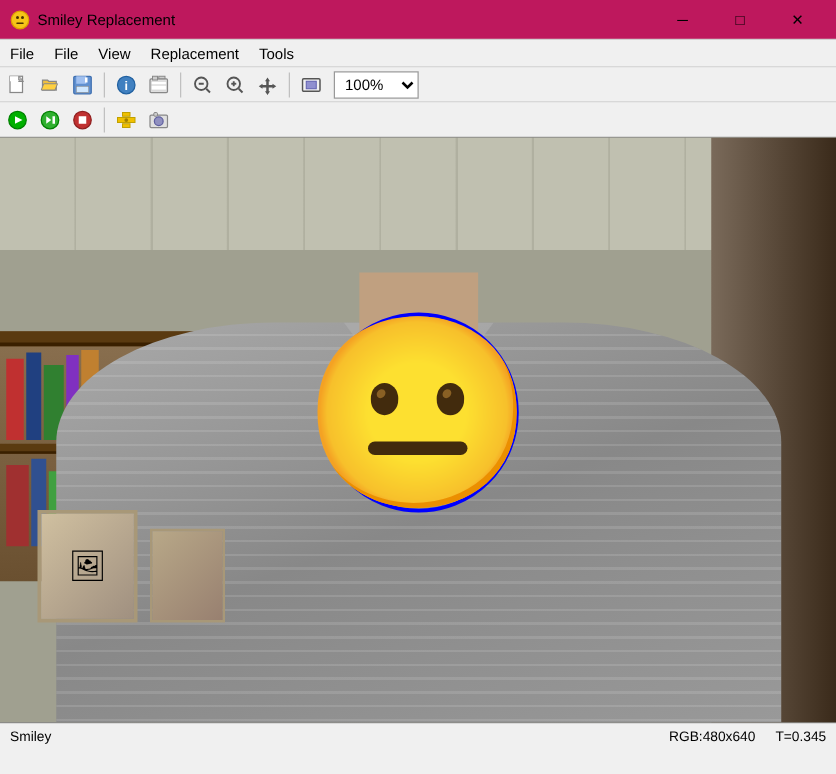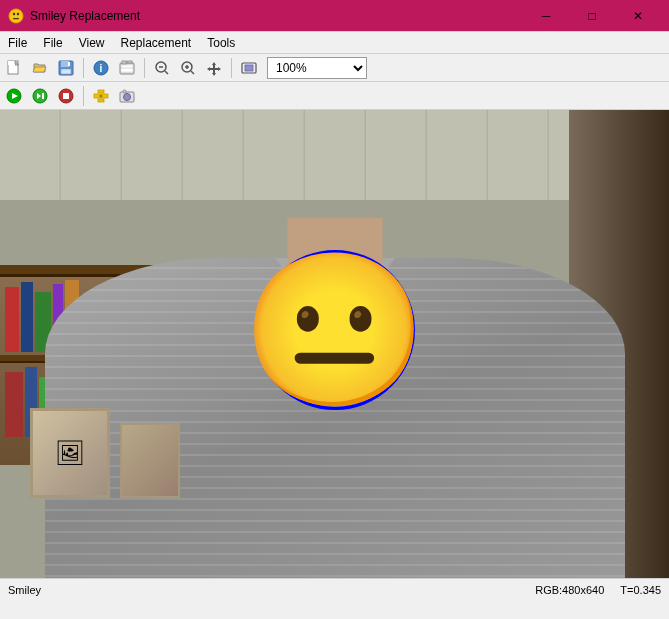--- a/index.html
+++ b/index.html
@@ -112,21 +112,21 @@
     .zoom-control {
       display: flex;
       align-items: center;
       margin-left: 4px;
     }
     .zoom-select {
       height: 22px;
       border: 1px solid #999;
       background: #fff;
       font-size: 12px;
-      width: 100px;
+      width: 68px;
       padding: 0 4px;
       cursor: pointer;
     }
 
     
     .main-content {
       position: relative;
       width: 669px;
       height: 468px;
       background: #2a2a2a;

